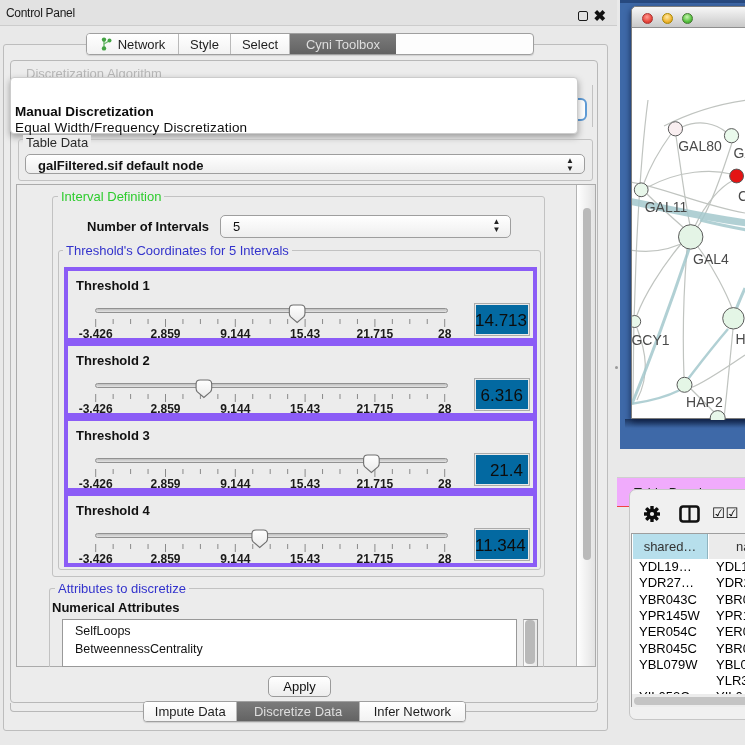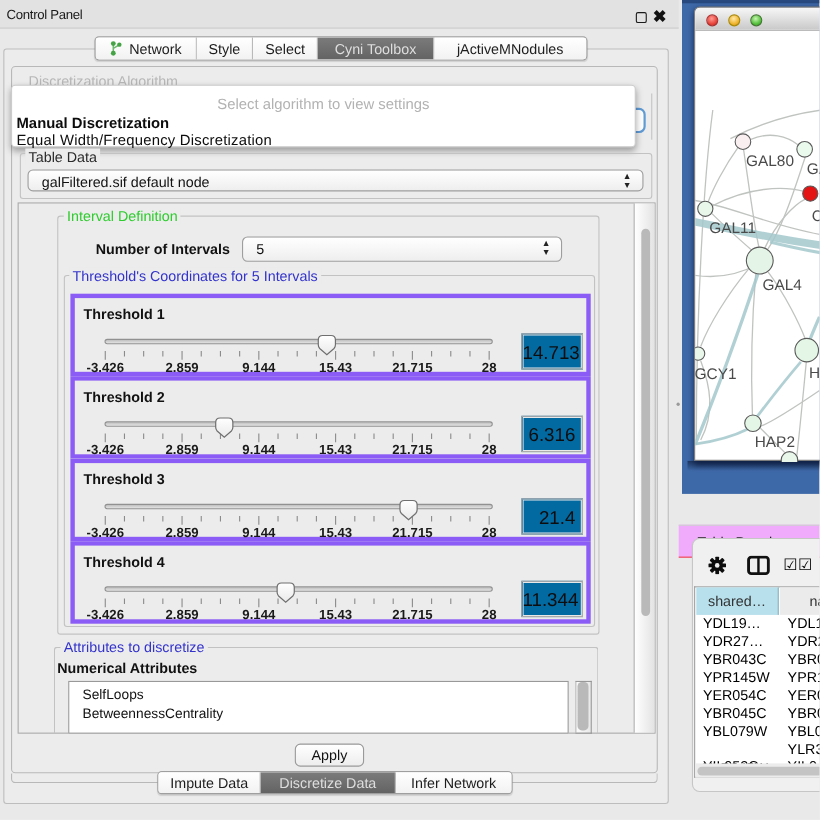--- a/index.html
+++ b/index.html
@@ -72,36 +72,34 @@
       <line x1="4" y1="3" x2="4" y2="11" stroke="#6cb86c" stroke-width="1.4"></line>
       <line x1="4" y1="7" x2="9" y2="4" stroke="#6cb86c" stroke-width="1.4"></line>
       <circle cx="4" cy="2.6" r="2.2" fill="#44a344"></circle>
       <circle cx="9.5" cy="3.6" r="2" fill="#44a344"></circle>
       <circle cx="4" cy="11.4" r="2.2" fill="#44a344"></circle>
     </svg>
     Network</div>
   <div class="seg" style="width:52px;">Style</div>
   <div class="seg" style="width:59px;">Select</div>
   <div class="seg dark" style="width:106px;">Cyni Toolbox</div>
-  <div class="seg" style="width:139px;">jActiveMNodules</div>
 </div>
 
 <div class="abs" style="left:26px; top:66px; font-size:13px; color:#b7b7b7;">Discretization Algorithm</div>
 <div class="abs" style="left:571px; top:98px; width:16px; height:23px; background:#ffffff; border:2.5px solid #5f9bd5; border-radius:6px;"></div>
 <div class="abs" style="left:592px; top:85px; width:1px; height:42px; background:#c2c2c2;"></div>
 
 <div class="abs" id="popup">
-  <div style="position:absolute; left:0; top:9px; width:100%; text-align:center; font-size:13.5px; color:#b2b2b2;">Select algorithm to view settings</div>
   <div style="position:absolute; left:4px; top:26px; font-size:13.5px; font-weight:bold; color:#0d0d0d;">Manual Discretization</div>
   <div style="position:absolute; left:4px; top:42px; font-size:13.5px; letter-spacing:0.2px; color:#0d0d0d;">Equal Width/Frequency Discretization</div>
 </div>
 
 <div class="abs gbox" style="left:17.5px; top:138.5px; width:575px; height:42px;"></div>
 <div class="abs glabel" style="left:23px; top:135px; color:#2a2a2a;">Table Data</div>
-<div class="abs combo" style="left:25px; top:154px; width:559.5px; height:20px;">
+<div class="abs combo" style="left:25px; top:154px; width:559.5px; height:20px;font-weight:bold;">
   <span class="txt">galFiltered.sif default node</span>
   <span class="arr">▲<br>▼</span>
 </div>
 
 <div class="abs" style="left:15.5px; top:184px; width:580.5px; height:483px; border:1px solid #ababab; background:#ececec;"></div>
 
 <div class="abs" style="left:576px; top:185px; width:19px; height:481px; background:linear-gradient(90deg,#ffffff,#e3e3e3); border-left:1px solid #b3b3b3;"></div>
 <div class="abs" style="left:582.5px; top:208px; width:8px; height:352px; background:#b9b9b9; border-radius:4px;"></div>
 
 <div class="abs gbox" style="left:52px; top:196px; width:493px; height:381px;"></div>

